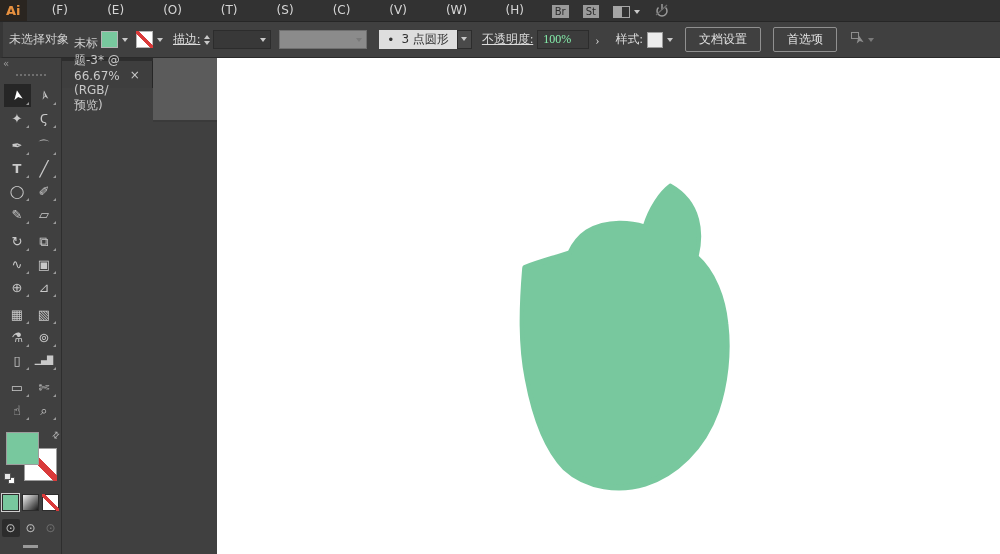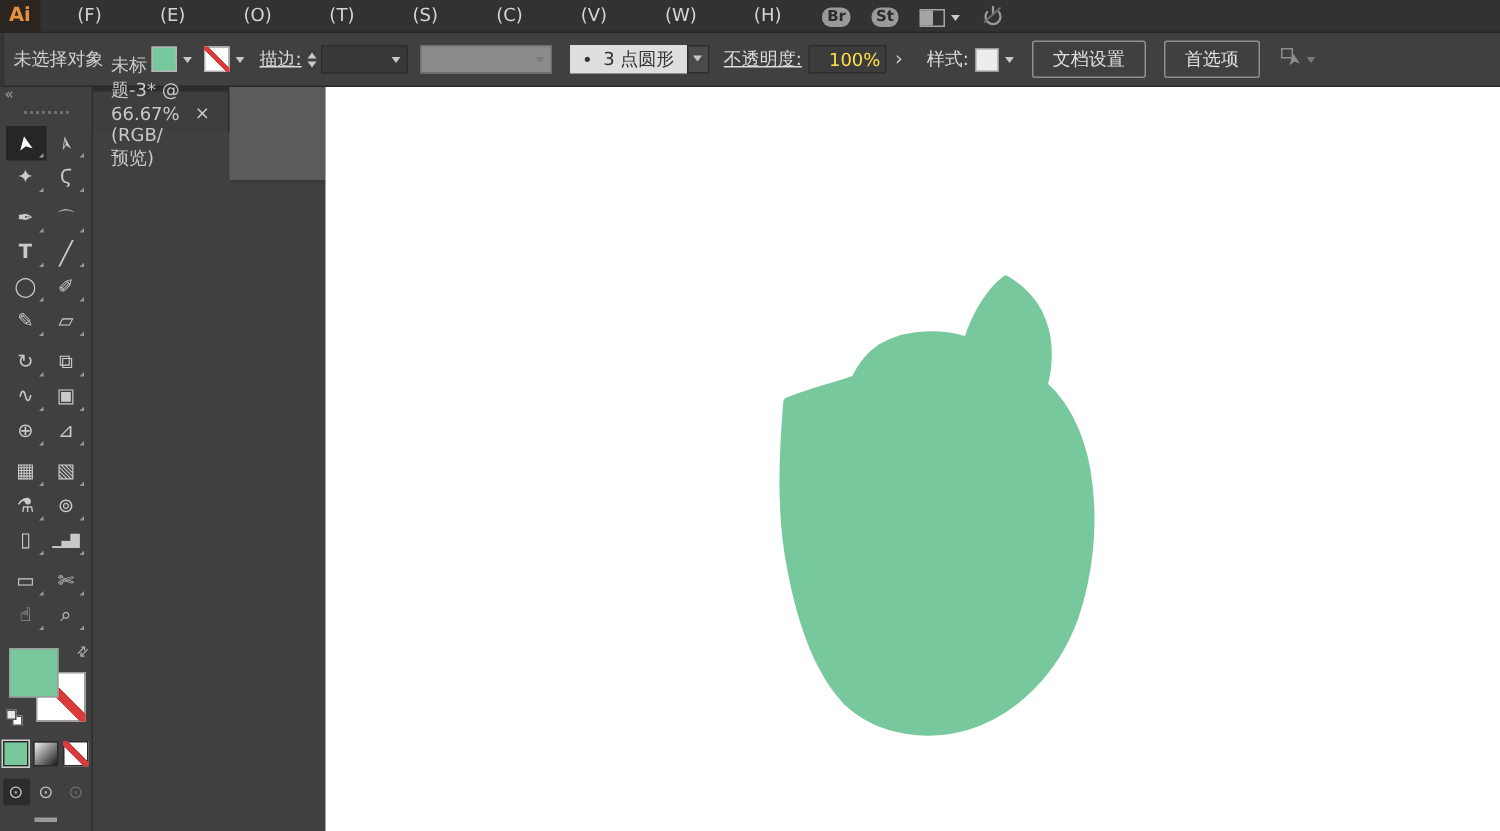--- a/index.html
+++ b/index.html
@@ -6,47 +6,47 @@
   html,body { width:1000px; height:554px; overflow:hidden; }
   body { font-family:"DejaVu Sans","Liberation Sans",sans-serif; font-size:12px; color:#d6d6d6; background:#404040; }
   .app { width:1000px; height:554px; display:flex; flex-direction:column; }
 
   
   .menubar { height:22px; background:#323232; display:flex; align-items:flex-end; flex:0 0 22px; border-bottom:1px solid #262626; }
   .logo { width:30px; height:22px; background:#2a2520; color:#e8913f; font-weight:bold; font-size:13px; display:flex; align-items:center; justify-content:center; }
   .menus { display:flex; margin-left:14px; gap:0; }
   .menus span { padding:0 11px; line-height:22px; cursor:default; }
   .menubar-right { margin-left:auto; display:flex; align-items:center; gap:14px; margin-right:330px; }
-  .badge { background:#9a9a9a; color:#2b2b2b; font-size:10px; font-weight:bold; padding:1px 3px; border-radius:6px; }
+  .badge { background:#9a9a9a; color:#2b2b2b; font-size:10px; font-weight:normal; padding:1px 3px; border-radius:0; }
   .ws-icon { width:17px; height:12px; border:1px solid #a5a5a5; display:flex; }
   .ws-icon i { display:block; width:8px; height:100%; background:#a5a5a5; }
   .chev { width:0; height:0; border:3px solid transparent; border-top:4px solid #c9c9c9; display:inline-block; margin-left:4px; position:relative; top:2px; }
   .chev.dim { border-top-color:#7a7a7a; }
   .iconpair { display:flex; align-items:center; }
 
   
   .controlbar { height:36px; background:#404040; border-bottom:1px solid #2a2a2a; display:flex; align-items:center; flex:0 0 36px; border-left:3px solid #363636; }
   .status { margin-left:6px; width:92px; color:#cfcfcf; }
   .mini-swatch { width:17px; height:17px; border:1px solid #b5b5b5; position:relative; }
   .fill-green { background:#78C89E; }
   .none-sw { background:#fff; }
   .none-sw::after, .big-none::after { content:""; position:absolute; left:-1px; top:-1px; right:-1px; bottom:-1px;
     background:linear-gradient(to top right, transparent 44%, #d93a3a 44%, #d93a3a 58%, transparent 58%); }
-  .cb-group { display:flex; align-items:center; margin-left:10px; }
+  .cb-group { display:flex; align-items:center; margin-left:10px;font-family:Liberation Serif, serif; }
   .linklabel { text-decoration:underline; color:#dcdcdc; margin-right:4px; }
   .stepper { display:flex; flex-direction:column; gap:2px; margin-right:3px; }
   .stp { width:0; height:0; border:3px solid transparent; }
   .stp.up { border-bottom:4px solid #c9c9c9; }
   .stp.dn { border-top:4px solid #c9c9c9; }
   .dd-dark { background:#383838; border:1px solid #2c2c2c; height:19px; width:58px; display:flex; align-items:center; justify-content:flex-end; padding-right:4px; }
   .dd-disabled { background:#8b8b8b; border:1px solid #6f6f6f; height:19px; width:88px; display:flex; align-items:center; justify-content:flex-end; padding-right:4px; margin-left:8px; }
   .brush-field { background:#dedede; color:#333; height:19px; display:flex; align-items:center; padding:0 8px; gap:7px; margin-left:12px; }
   .dd-btn { background:#4a4a4a; border:1px solid #2c2c2c; height:19px; width:15px; display:flex; align-items:center; justify-content:center; }
   .dd-btn .chev { margin-left:0; top:1px; }
-  .op-field { background:#3c3c3c; border:1px solid #2c2c2c; height:19px; width:52px; color:#fde047; display:flex; align-items:center; padding-left:13px; }
+  .op-field { background:#3c3c3c; border:1px solid #2c2c2c; height:19px; width:52px; color:#86efac; display:flex; align-items:center; padding-left:5px; }
   .expand-btn { color:#cfcfcf; padding:0 6px; font-size:13px; }
   .style-sw { width:16px; height:16px; background:#ececec; border:1px solid #9b9b9b; }
   .cb-btn { border:1px solid #909090; border-radius:2px; color:#e0e0e0; padding:3px 13px; margin-left:12px; background:transparent; font-size:12px; font-family:inherit; }
   .sel-sim { color:#8d8d8d; font-size:11px; display:inline-block; transform:rotate(-100deg); }
   .panel-box { width:8px; height:7px; border:1px solid #8d8d8d; display:inline-block; margin-right:-4px; position:relative; top:-4px; }
 
   
   .workspace { flex:1; display:flex; min-height:0; }
 
   

